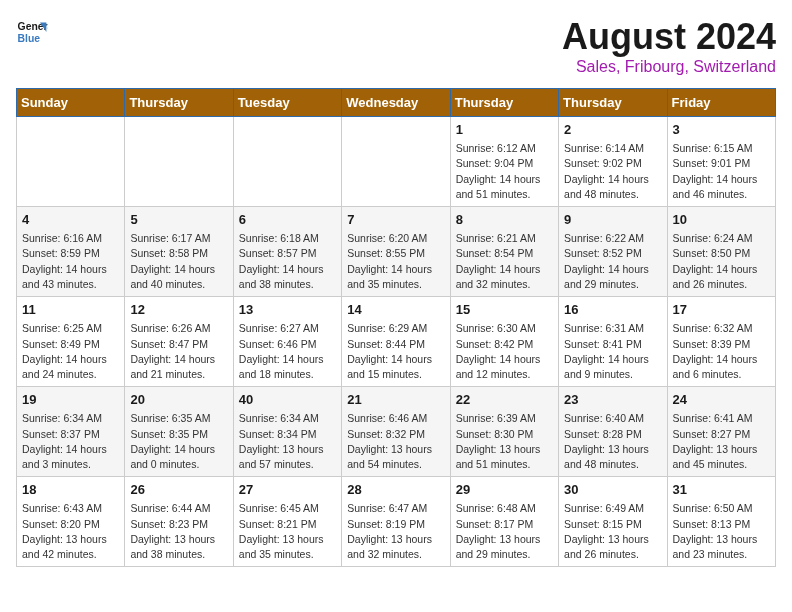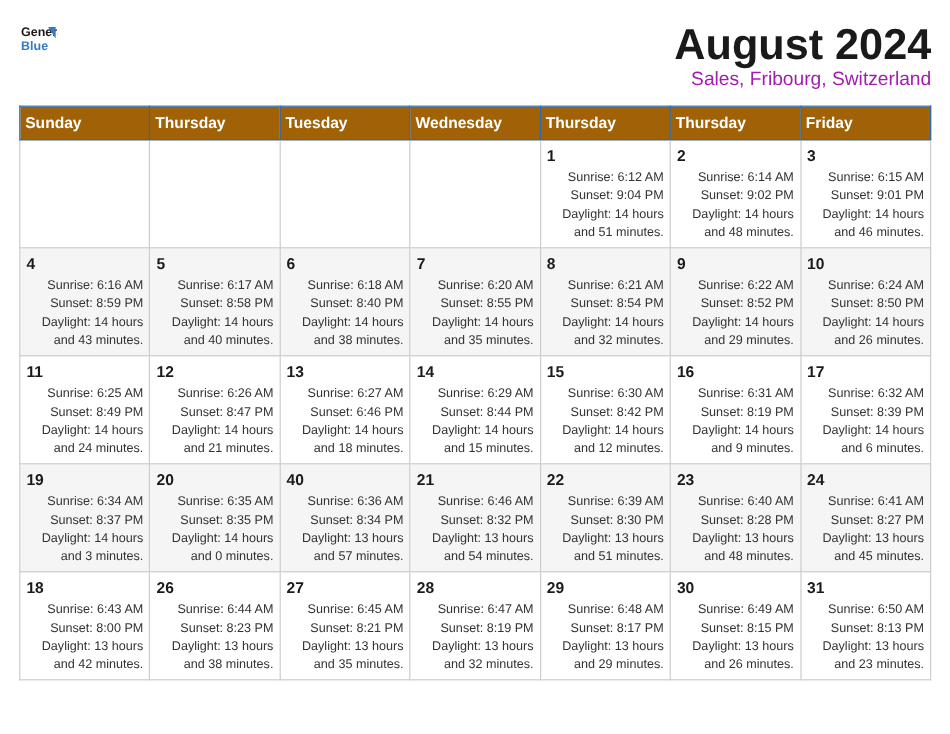--- a/index.html
+++ b/index.html
@@ -70,21 +70,20 @@
       font-size: 13px;
       font-weight: bold;
       color: #1a1a1a;
       display: block;
       margin-bottom: 2px;
     }
     .day-info {
       font-size: 10.5px;
       color: #333;
       line-height: 1.45;
-      text-align: right;
     }
     .empty-cell {
       background: #fff !important;
     }
   </style>
 </head>
 <body>
 
 <div class="header-area">
   <div class="logo">
@@ -146,21 +145,21 @@
         </td>
         <td>
           <span class="day-number">5</span>
           <div class="day-info">Sunrise: 6:17 AM
 Sunset: 8:58 PM
 Daylight: 14 hours and 40 minutes.</div>
         </td>
         <td>
           <span class="day-number">6</span>
           <div class="day-info">Sunrise: 6:18 AM
-Sunset: 8:40 PM
+Sunset: 8:57 PM
 Daylight: 14 hours and 38 minutes.</div>
         </td>
         <td>
           <span class="day-number">7</span>
           <div class="day-info">Sunrise: 6:20 AM
 Sunset: 8:55 PM
 Daylight: 14 hours and 35 minutes.</div>
         </td>
         <td>
           <span class="day-number">8</span>
@@ -208,21 +207,21 @@
         </td>
         <td>
           <span class="day-number">15</span>
           <div class="day-info">Sunrise: 6:30 AM
 Sunset: 8:42 PM
 Daylight: 14 hours and 12 minutes.</div>
         </td>
         <td>
           <span class="day-number">16</span>
           <div class="day-info">Sunrise: 6:31 AM
-Sunset: 8:19 PM
+Sunset: 8:41 PM
 Daylight: 14 hours and 9 minutes.</div>
         </td>
         <td>
           <span class="day-number">17</span>
           <div class="day-info">Sunrise: 6:32 AM
 Sunset: 8:39 PM
 Daylight: 14 hours and 6 minutes.</div>
         </td>
       </tr>
       <tr>
@@ -233,21 +232,21 @@
 Daylight: 14 hours and 3 minutes.</div>
         </td>
         <td>
           <span class="day-number">20</span>
           <div class="day-info">Sunrise: 6:35 AM
 Sunset: 8:35 PM
 Daylight: 14 hours and 0 minutes.</div>
         </td>
         <td>
           <span class="day-number">40</span>
-          <div class="day-info">Sunrise: 6:36 AM
+          <div class="day-info">Sunrise: 6:34 AM
 Sunset: 8:34 PM
 Daylight: 13 hours and 57 minutes.</div>
         </td>
         <td>
           <span class="day-number">21</span>
           <div class="day-info">Sunrise: 6:46 AM
 Sunset: 8:32 PM
 Daylight: 13 hours and 54 minutes.</div>
         </td>
         <td>
@@ -266,21 +265,21 @@
           <span class="day-number">24</span>
           <div class="day-info">Sunrise: 6:41 AM
 Sunset: 8:27 PM
 Daylight: 13 hours and 45 minutes.</div>
         </td>
       </tr>
       <tr>
         <td>
           <span class="day-number">18</span>
           <div class="day-info">Sunrise: 6:43 AM
-Sunset: 8:00 PM
+Sunset: 8:20 PM
 Daylight: 13 hours and 42 minutes.</div>
         </td>
         <td>
           <span class="day-number">26</span>
           <div class="day-info">Sunrise: 6:44 AM
 Sunset: 8:23 PM
 Daylight: 13 hours and 38 minutes.</div>
         </td>
         <td>
           <span class="day-number">27</span>

